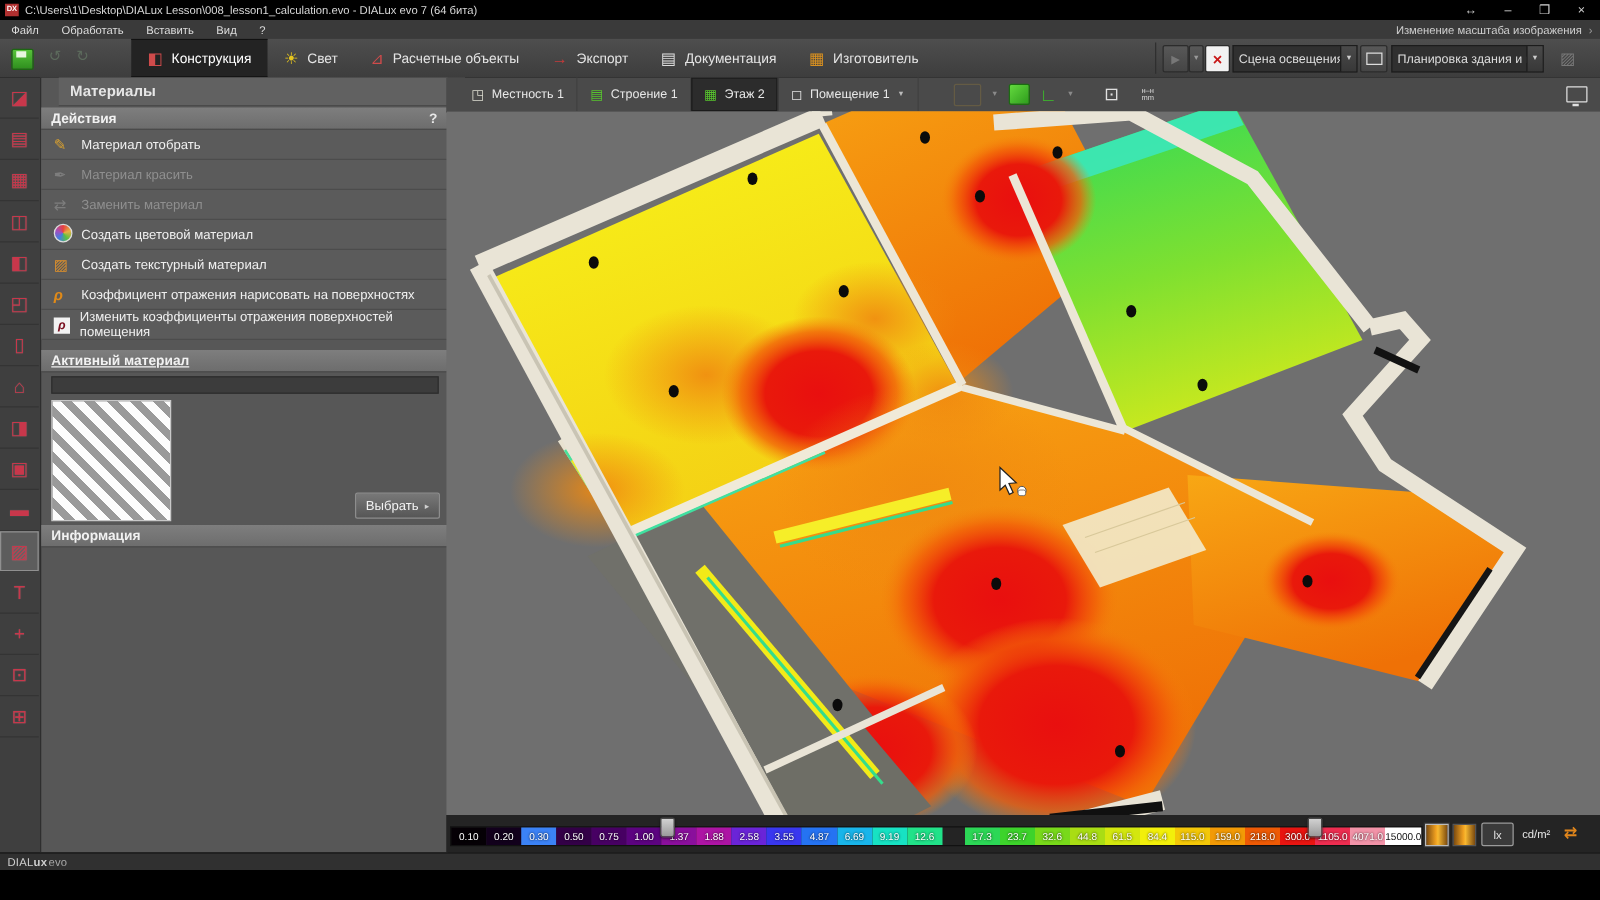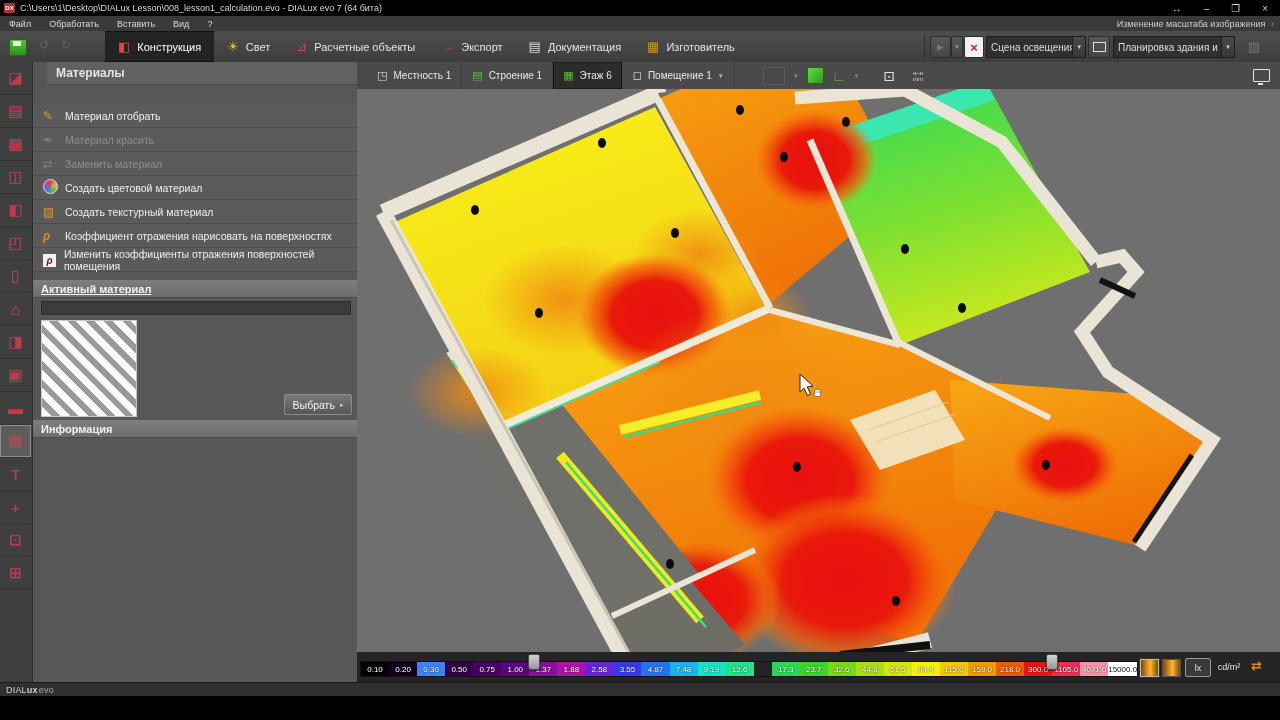--- a/index.html
+++ b/index.html
@@ -244,20 +244,24 @@
     <div class="tool">
       <span>⊡</span>
     </div>
     <div class="tool">
       <span>⊞</span>
     </div>
   </div>
 
 <div id="panel" class="abs">
   <div id="panel-title" class="abs">Материалы</div>
+  <div id="actions-head" class="sec-head abs">
+    <span>Действия</span>
+    <span class="qmark">?</span>
+  </div>
   <div id="actions-list" class="abs">
       <div class="action-row">
         <span class="aico i-pipette">✎</span>
         <span>Материал отобрать</span>
       </div>
       <div class="action-row disabled">
         <span class="aico i-brush">✒</span>
         <span>Материал красить</span>
       </div>
       <div class="action-row disabled">
@@ -300,21 +304,21 @@
       <div class="crumb">
         <span class="cico ic-site">◳</span>
         <span>Местность 1</span>
       </div>
       <div class="crumb">
         <span class="cico ic-building">▤</span>
         <span>Строение 1</span>
       </div>
       <div class="crumb active">
         <span class="cico ic-storey">▦</span>
-        <span>Этаж 6</span>
+        <span>Этаж 2</span>
       </div>
       <div class="crumb">
         <span class="cico ic-room">◻</span>
         <span>Помещение 1</span>
         <span class="car">▼</span>
       </div>
     </div>
   <div id="vp-mid">
     <div id="furniture-button"></div>
     <span class="vcar">▼</span>
@@ -469,21 +473,21 @@
       <div class="seg" style="background: rgb(106, 36, 216);">
         <span>2.58</span>
       </div>
       <div class="seg" style="background: rgb(57, 55, 239);">
         <span>3.55</span>
       </div>
       <div class="seg" style="background: rgb(37, 115, 242);">
         <span>4.87</span>
       </div>
       <div class="seg" style="background: rgb(25, 181, 234);">
-        <span>7.48</span>
+        <span>6.69</span>
       </div>
       <div class="seg" style="background: rgb(23, 226, 195);">
         <span>9.19</span>
       </div>
       <div class="seg" style="background: rgb(33, 226, 137);">
         <span>12.6</span>
       </div>
       <div class="seg" style="background: rgb(44, 215, 86); margin-left: 18px;">
         <span>17.3</span>
       </div>

